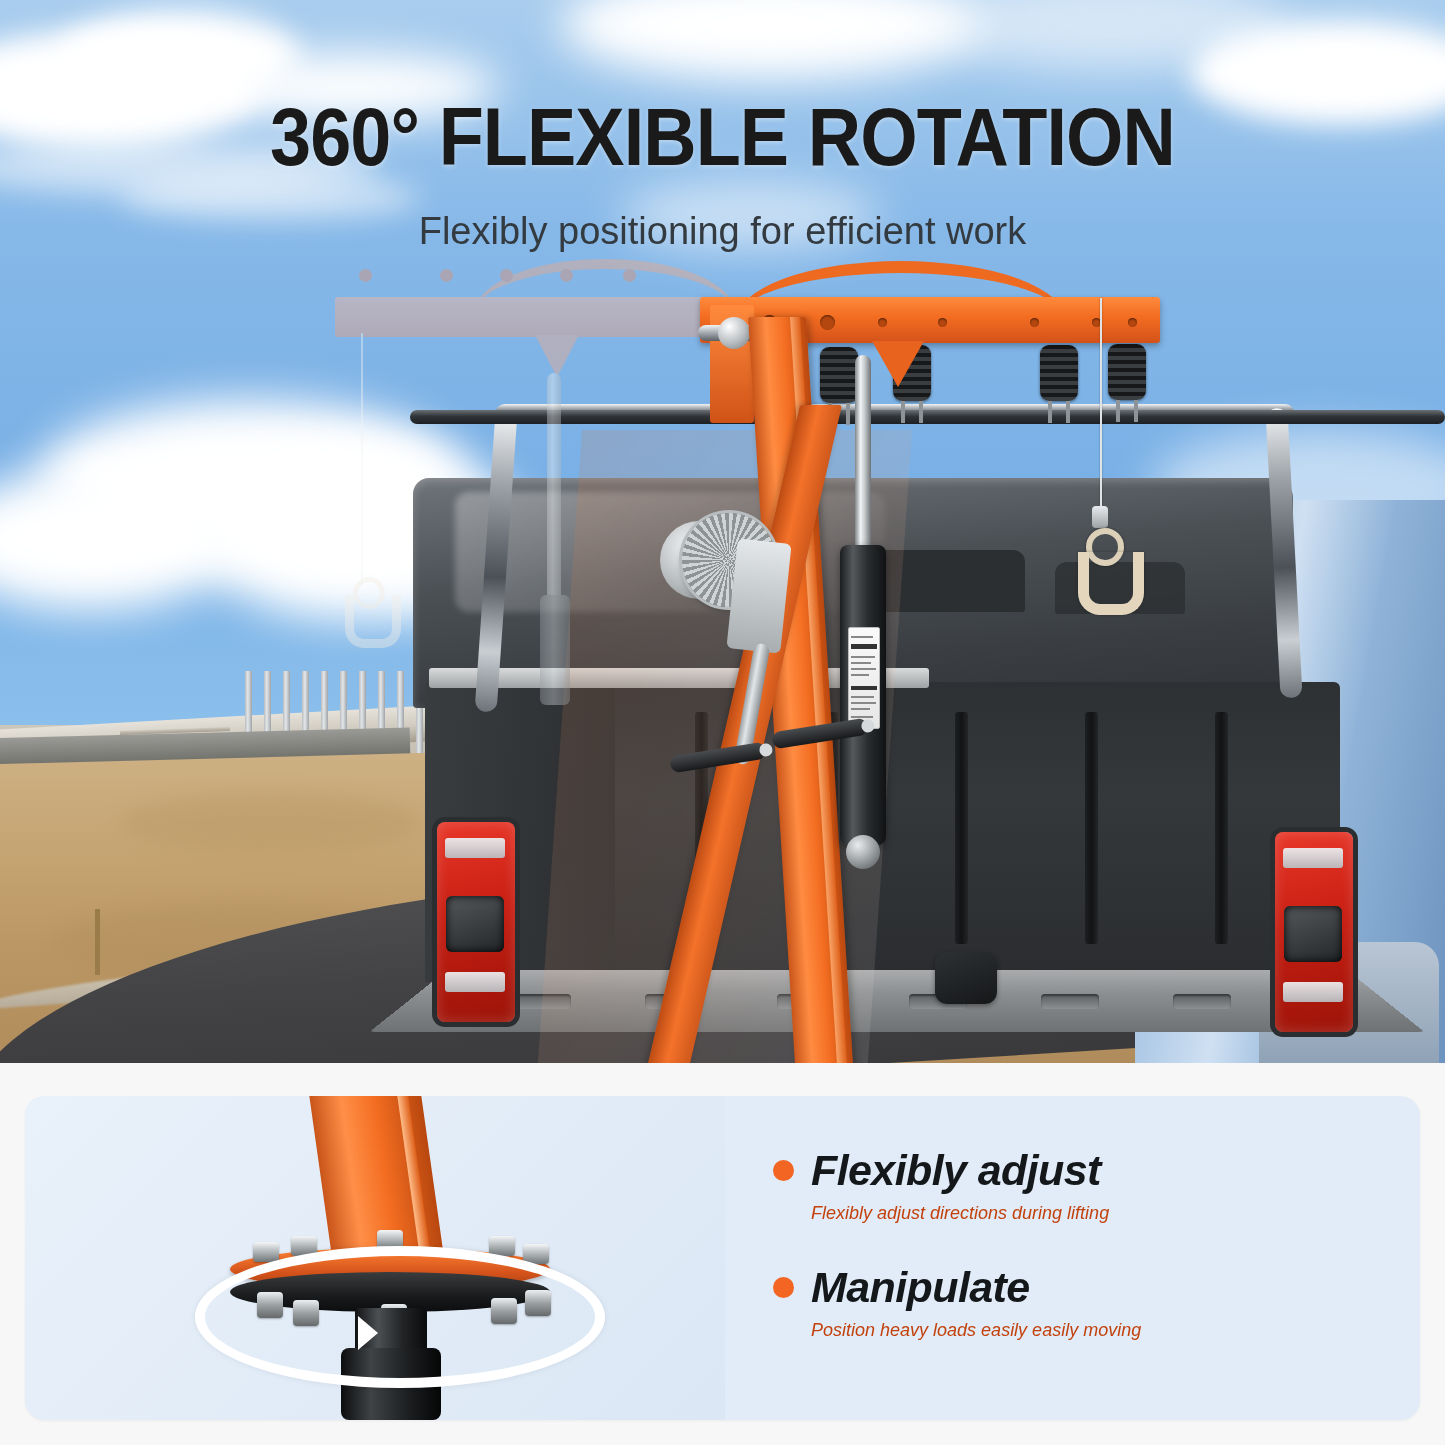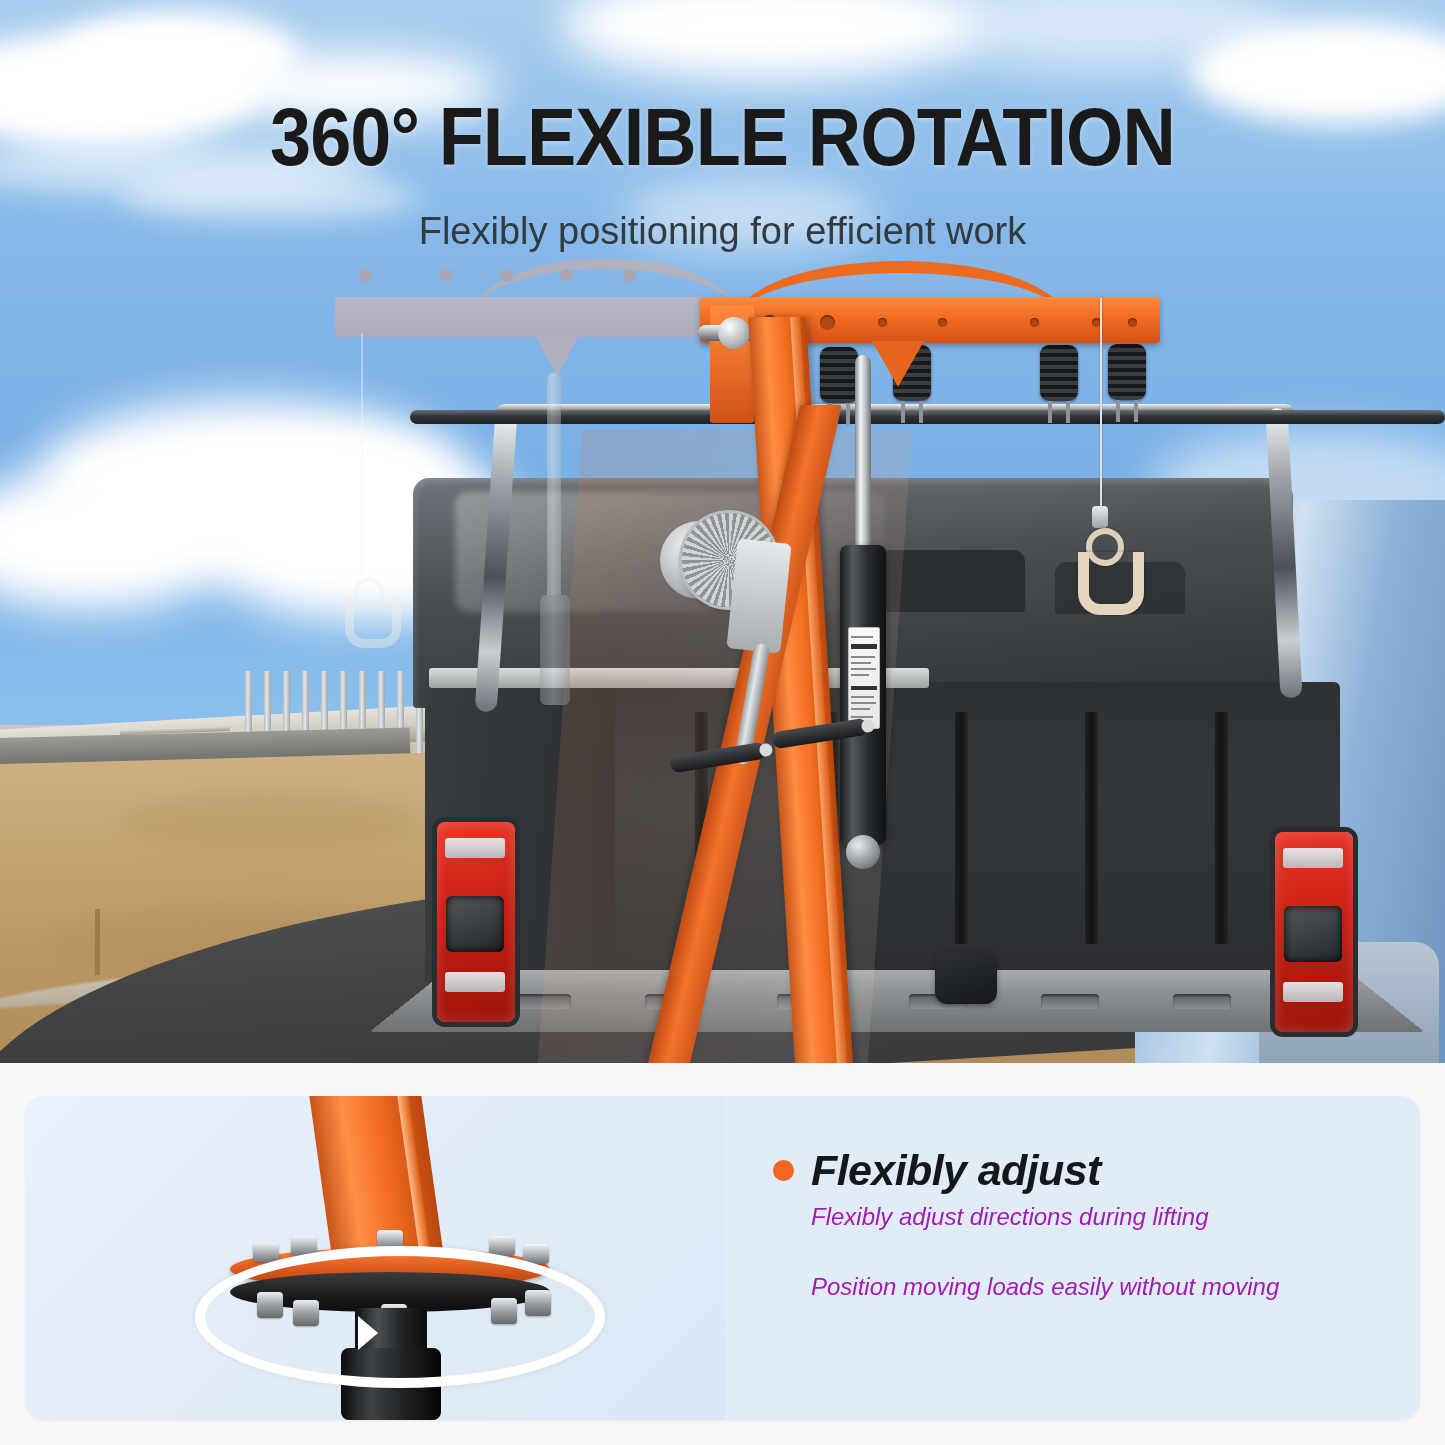--- a/index.html
+++ b/index.html
@@ -233,21 +233,21 @@
   .rot-ring{position:absolute;left:170px;top:150px;width:390px;height:122px;
     border:10px solid #ffffff;border-radius:50%;box-shadow:0 0 6px rgba(0,0,0,.08);}
   .rot-arrow{position:absolute;left:333px;top:220px;width:0;height:0;
     border-left:20px solid #ffffff;border-top:17px solid transparent;border-bottom:17px solid transparent;}
 
   .panel-text{position:absolute;left:748px;top:52px;width:620px;}
   .feat{position:relative;margin-bottom:40px;font-style:italic;}
   .feat-title{display:flex;align-items:center;gap:17px;
     font-size:43px;font-weight:700;color:#15181b;letter-spacing:-.6px;line-height:1.05;}
   .dot{flex:0 0 auto;width:21px;height:21px;border-radius:50%;background:#f26522;}
-  .feat-desc{margin-left:38px;margin-top:9px;font-size:24px;color:#a21caf;line-height:1.25;}
+  .feat-desc{margin-left:38px;margin-top:9px;font-size:18px;color:#c2410c;line-height:1.25;}
 </style>
 </head>
 <body>
 
 <div class="page">
 
   <div class="hero">
     <div class="sky"></div>
 
     <div class="cloud" style="left:-70px;top:30px;width:330px;height:120px;"></div>
@@ -491,19 +491,23 @@
 
       <div class="feat">
         <div class="feat-title">
           <span class="dot"></span>
           <span>Flexibly adjust</span>
         </div>
         <div class="feat-desc">Flexibly adjust directions during lifting</div>
       </div>
 
       <div class="feat">
-        <div class="feat-desc">Position moving loads easily without moving</div>
+        <div class="feat-title">
+          <span class="dot"></span>
+          <span>Manipulate</span>
+        </div>
+        <div class="feat-desc">Position heavy loads easily easily moving</div>
       </div>
 
     </div>
   </div>
 
 </div>
 
 </body></html>

